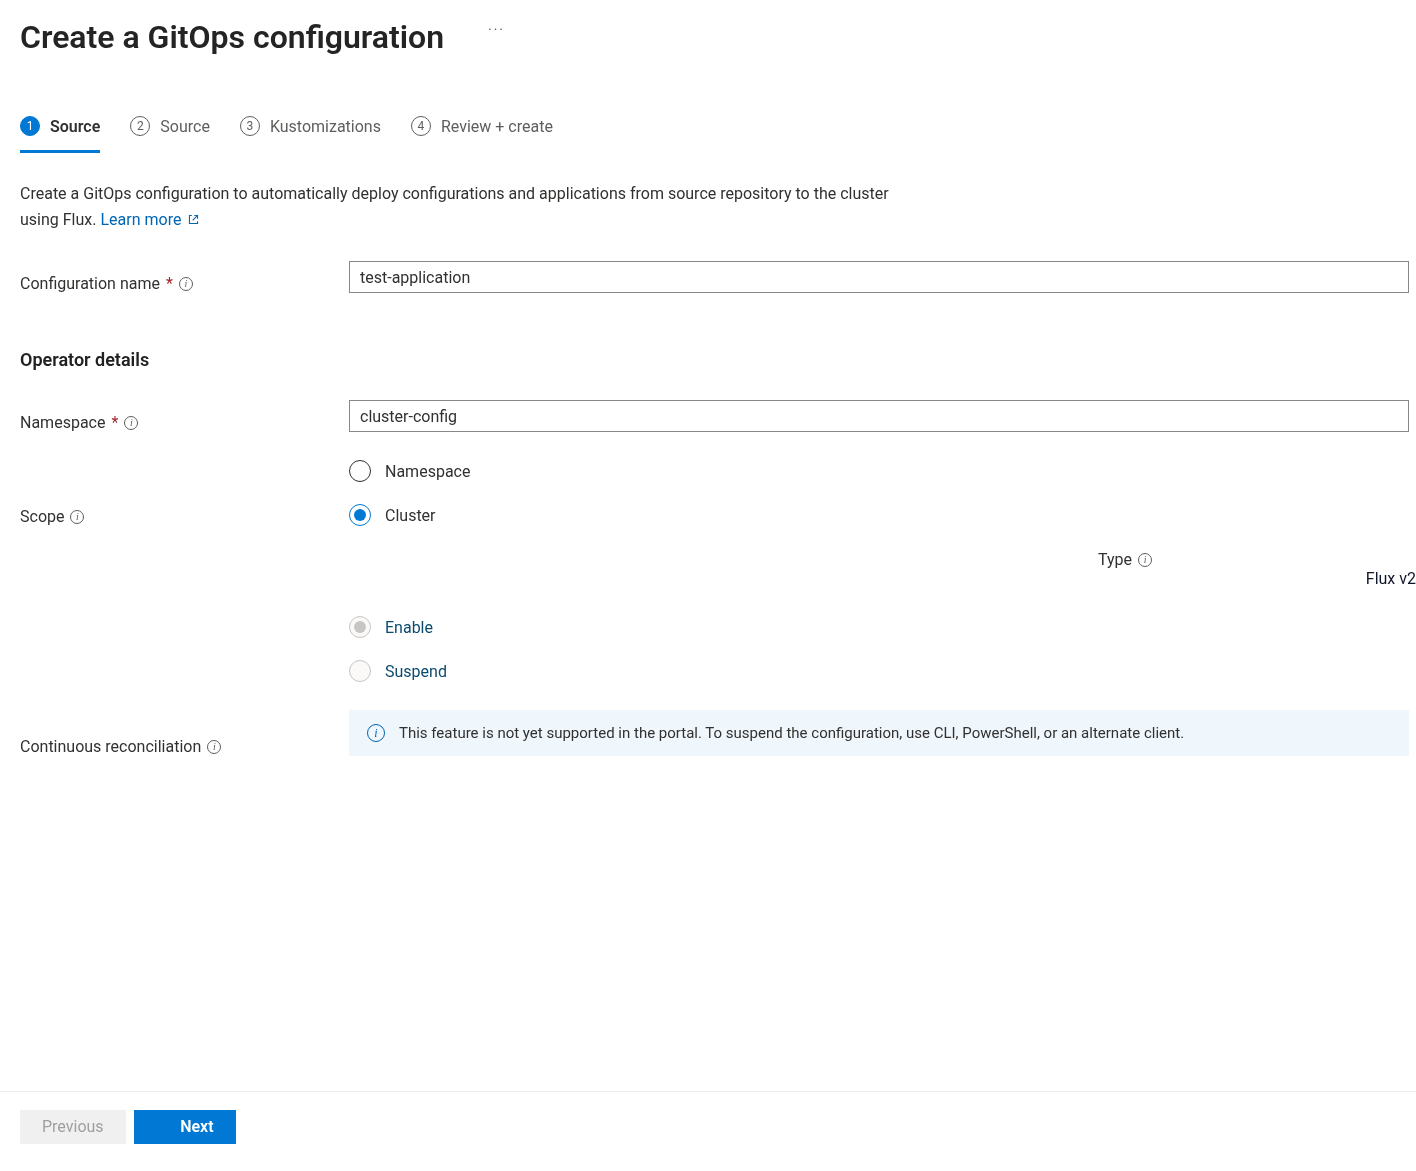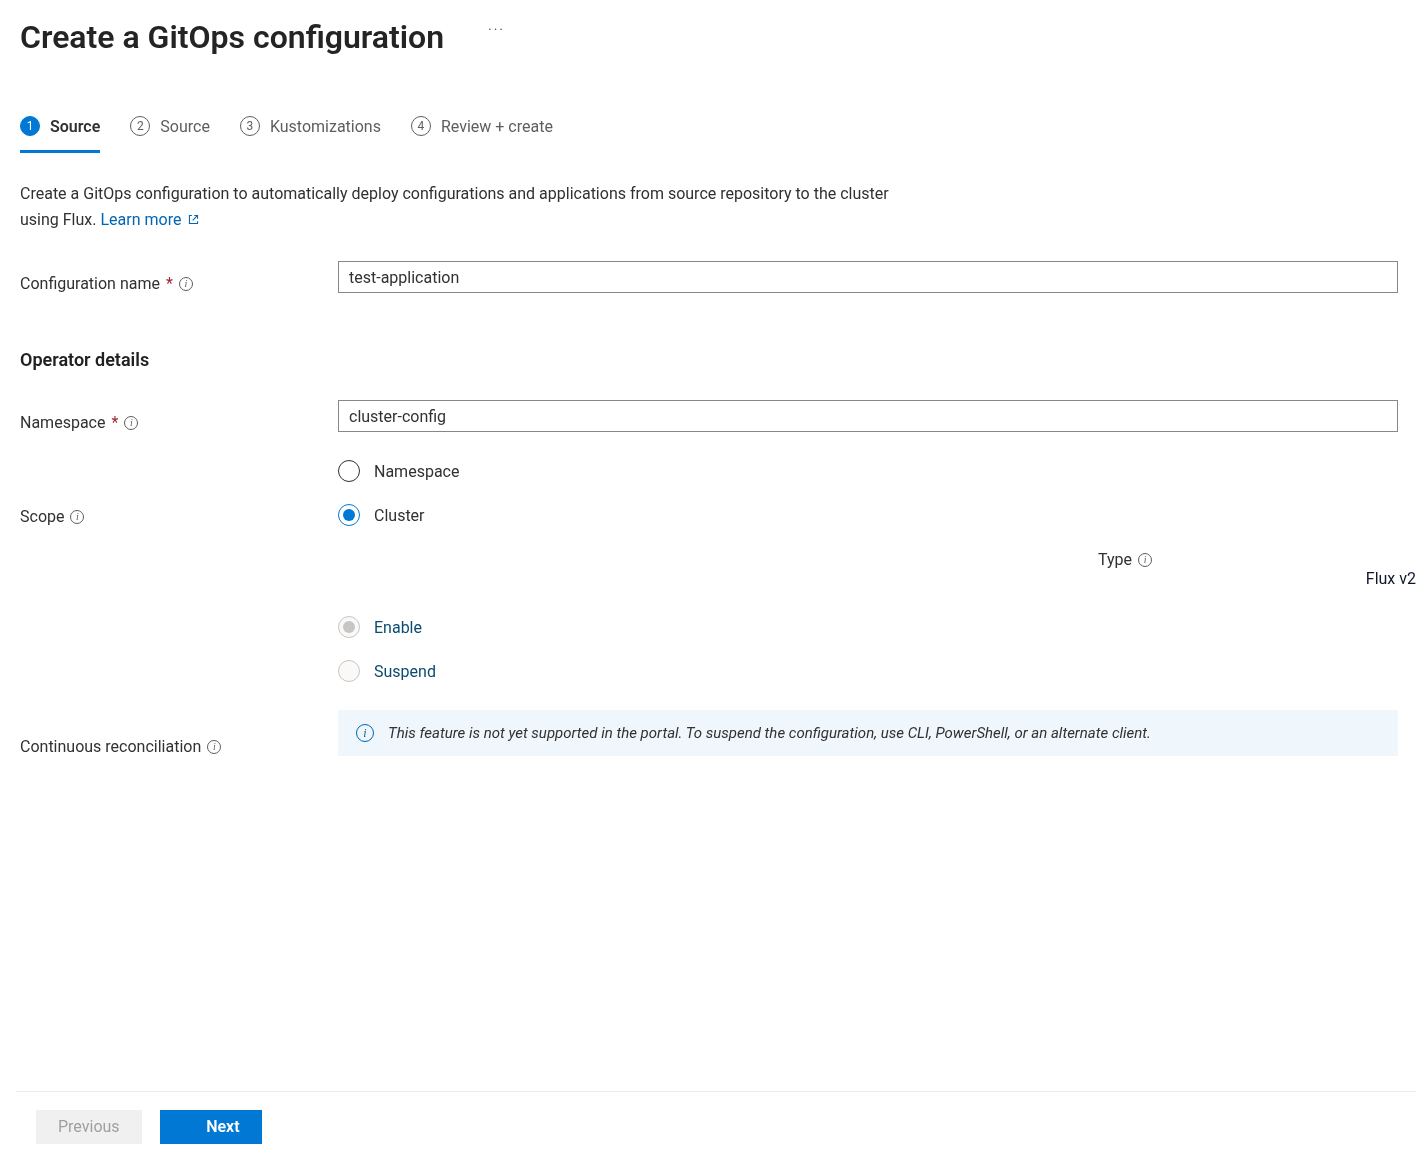--- a/index.html
+++ b/index.html
@@ -106,21 +106,21 @@
     border-radius: 50%;
     display: inline-flex;
     align-items: center; justify-content: center;
     font-size: 10px;
     font-family: Georgia, serif;
     font-style: italic;
     color: #605e5c;
     line-height: 1;
     cursor: default;
   }
-  .ctrl { flex: 1; max-width: 1060px; }
+  .ctrl { flex: 1; max-width: 1060px; margin-left: 11px; }
   .text-input {
     width: 100%;
     height: 32px;
     padding: 4px 10px;
     font-size: 16px;
     font-family: inherit;
     color: #323130;
     border: 1px solid #8a8886;
     background: #fff;
     outline: none;
@@ -170,30 +170,30 @@
     border: 1.5px solid #0065b3;
     border-radius: 50%;
     display: inline-flex;
     align-items: center; justify-content: center;
     color: #0065b3;
     font-family: Georgia, serif;
     font-style: italic;
     font-size: 12px;
     flex-shrink: 0;
   }
-  .info-box-text { font-size: 15px; color: #323130; font-style: italic; }
+  .info-box-text { font-size: 15px; color: #323130; }
 
   .footer {
     position: absolute;
-    left: 16px; right: 0; bottom: 0;
+    left: 0; right: 0; bottom: 0;
     height: 80px;
     border-top: 1px solid #edebe9;
     display: flex;
     align-items: center;
-    gap: 18px;
+    gap: 8px;
     padding-left: 20px;
     padding-bottom: 10px;
     background: #fff;
   }
   .btn {
     height: 34px;
     padding: 0 22px;
     font-size: 16px;
     border: none;
     cursor: pointer;

